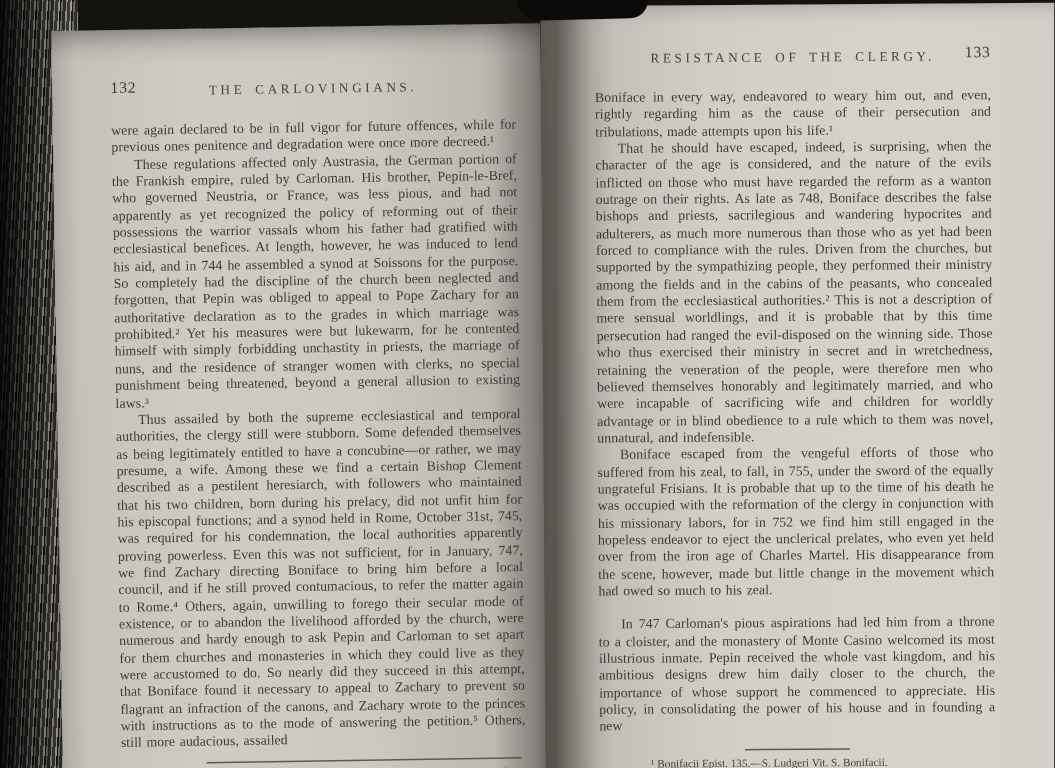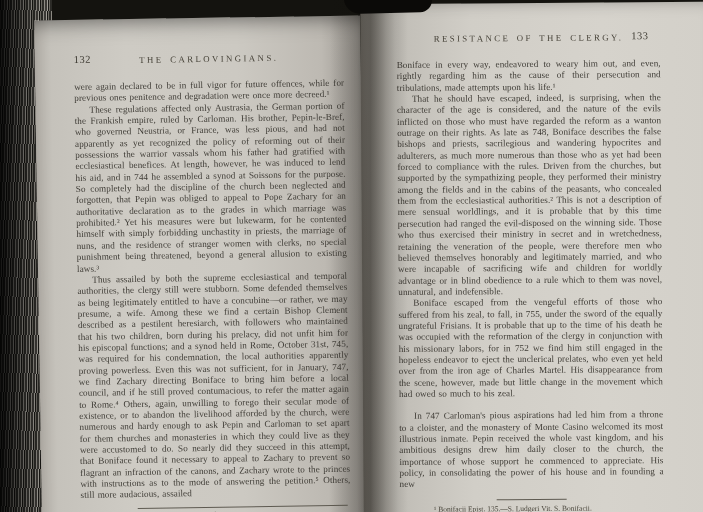--- a/index.html
+++ b/index.html
@@ -51,21 +51,21 @@
   .page.right .content { padding:30px 45px 0 36px; }
 
   .head { position:relative; height:14px; margin-bottom:12px; }
   .runhead {
     display:block; text-align:center;
     font-size:8.8px; letter-spacing:2.4px; color:#474339;
     word-spacing:2px;
   }
   .pagenum { position:absolute; top:-2px; font-size:10.5px; color:#3e3b33; letter-spacing:0.5px; }
   .pagenum.pn-left  { left:0;text-align:right; }
-  .pagenum.pn-right { right:12px; }
+  .pagenum.pn-right { right:0; }
 
   p.body {
     margin:0; text-align:justify;
     font-size:9.2px; line-height:11.35px;
     color:#3e3b35; text-indent:15px;
     word-spacing:0.7px; letter-spacing:0.05px;
   }
   p.body.noindent { text-indent:0; }
   p.body.gap-before { margin-top:11px; }
 

